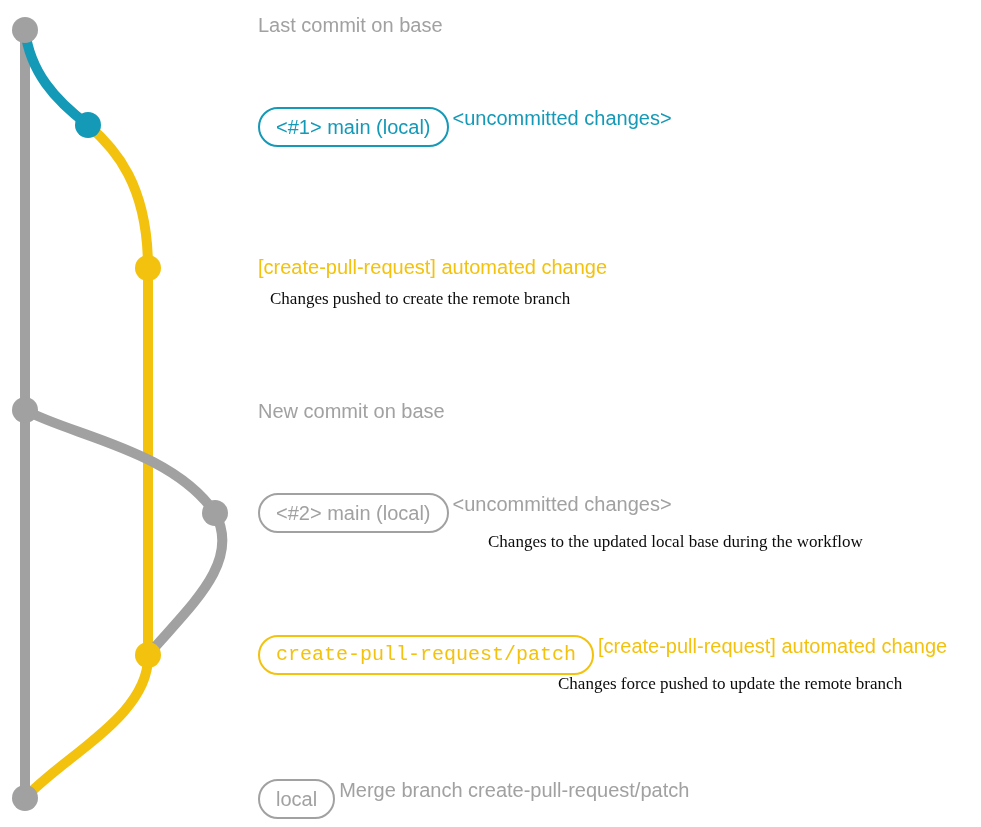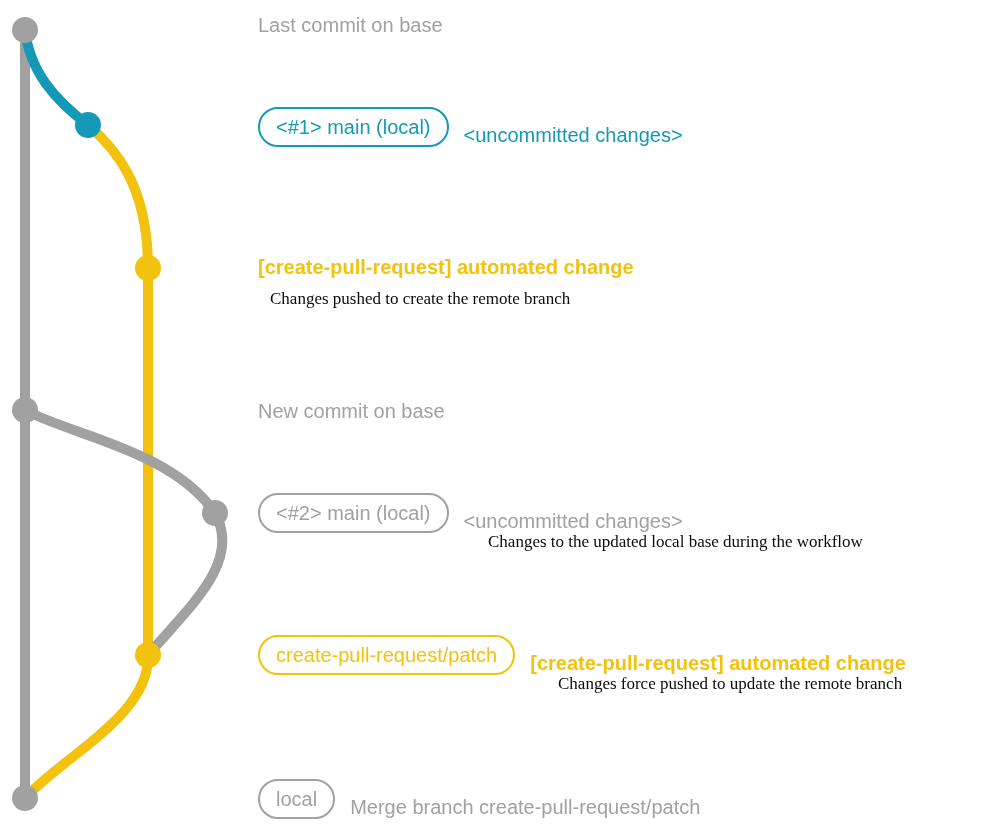--- a/index.html
+++ b/index.html
@@ -16,46 +16,46 @@
   .edge.gray { stroke: var(--gray); }
   .edge.blue { stroke: var(--blue); }
   .edge.yellow { stroke: var(--yellow); }
   .node.gray { fill: var(--gray); }
   .node.blue { fill: var(--blue); }
   .node.yellow { fill: var(--yellow); }
 
   .row {
     position: absolute;
     display: flex;
-    align-items: flex-end;
-    gap: 15px;
+    align-items: flex-start;
+    gap: 4px;
     white-space: nowrap;
   }
   .heading {
     position: absolute;
     font-size: 20px;
     color: var(--gray);
     white-space: nowrap;
   }
   .pill {
     display: inline-block;
     font-size: 20px;
     line-height: 1;
     padding: 8px 16px;
     border: 2px solid;
     border-radius: 20px;
     white-space: nowrap;
   }
   .pill.blue   { color: var(--blue);   border-color: var(--blue); }
   .pill.gray   { color: var(--gray);   border-color: var(--gray); }
-  .pill.yellow { color: var(--yellow); border-color: var(--yellow); }
+  .pill.yellow { color: var(--yellow); border-color: var(--yellow); font-family: Liberation Mono, monospace; }
   .tag { font-size: 20px; white-space: nowrap; }
   .tag.blue   { color: var(--blue); }
   .tag.gray   { color: var(--gray); }
-  .tag.yellow { color: var(--yellow); font-weight: bold; }
+  .tag.yellow { color: var(--yellow); }
   .desc {
     position: absolute;
     font-family: "Liberation Serif", serif;
     font-size: 17px;
     color: var(--ink);
     white-space: nowrap;
   }
 </style>
 </head>
 <body>

